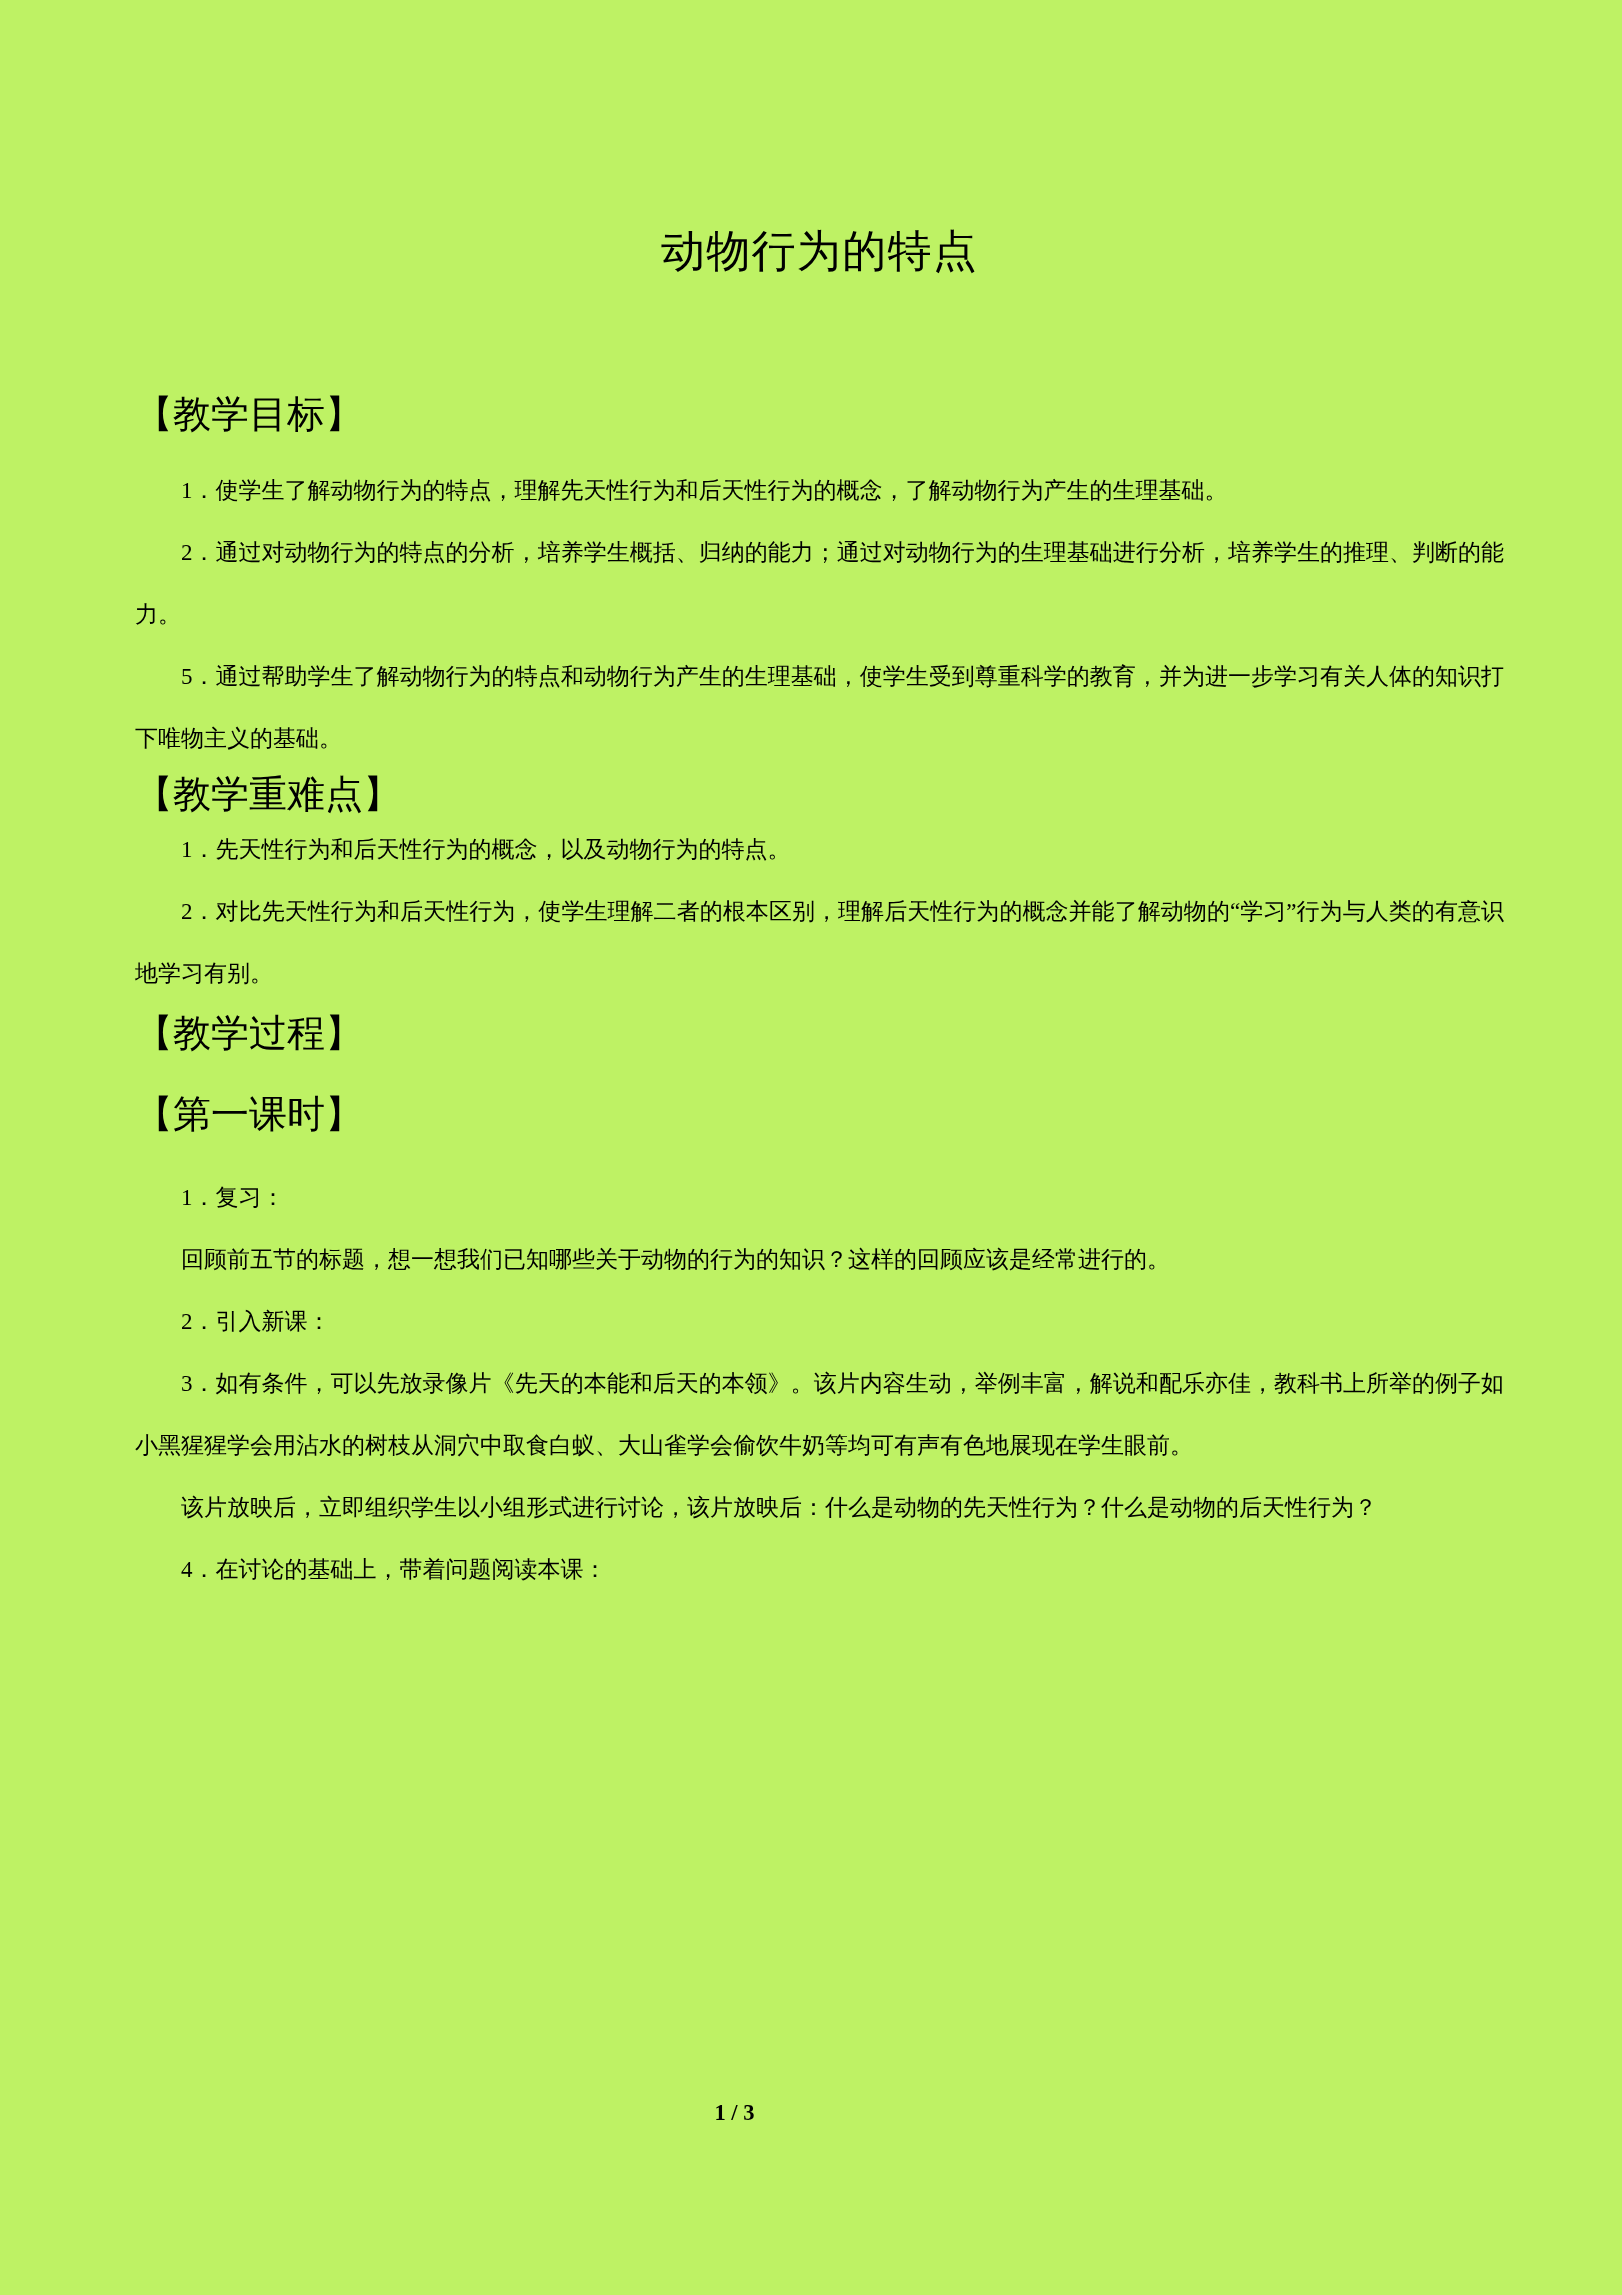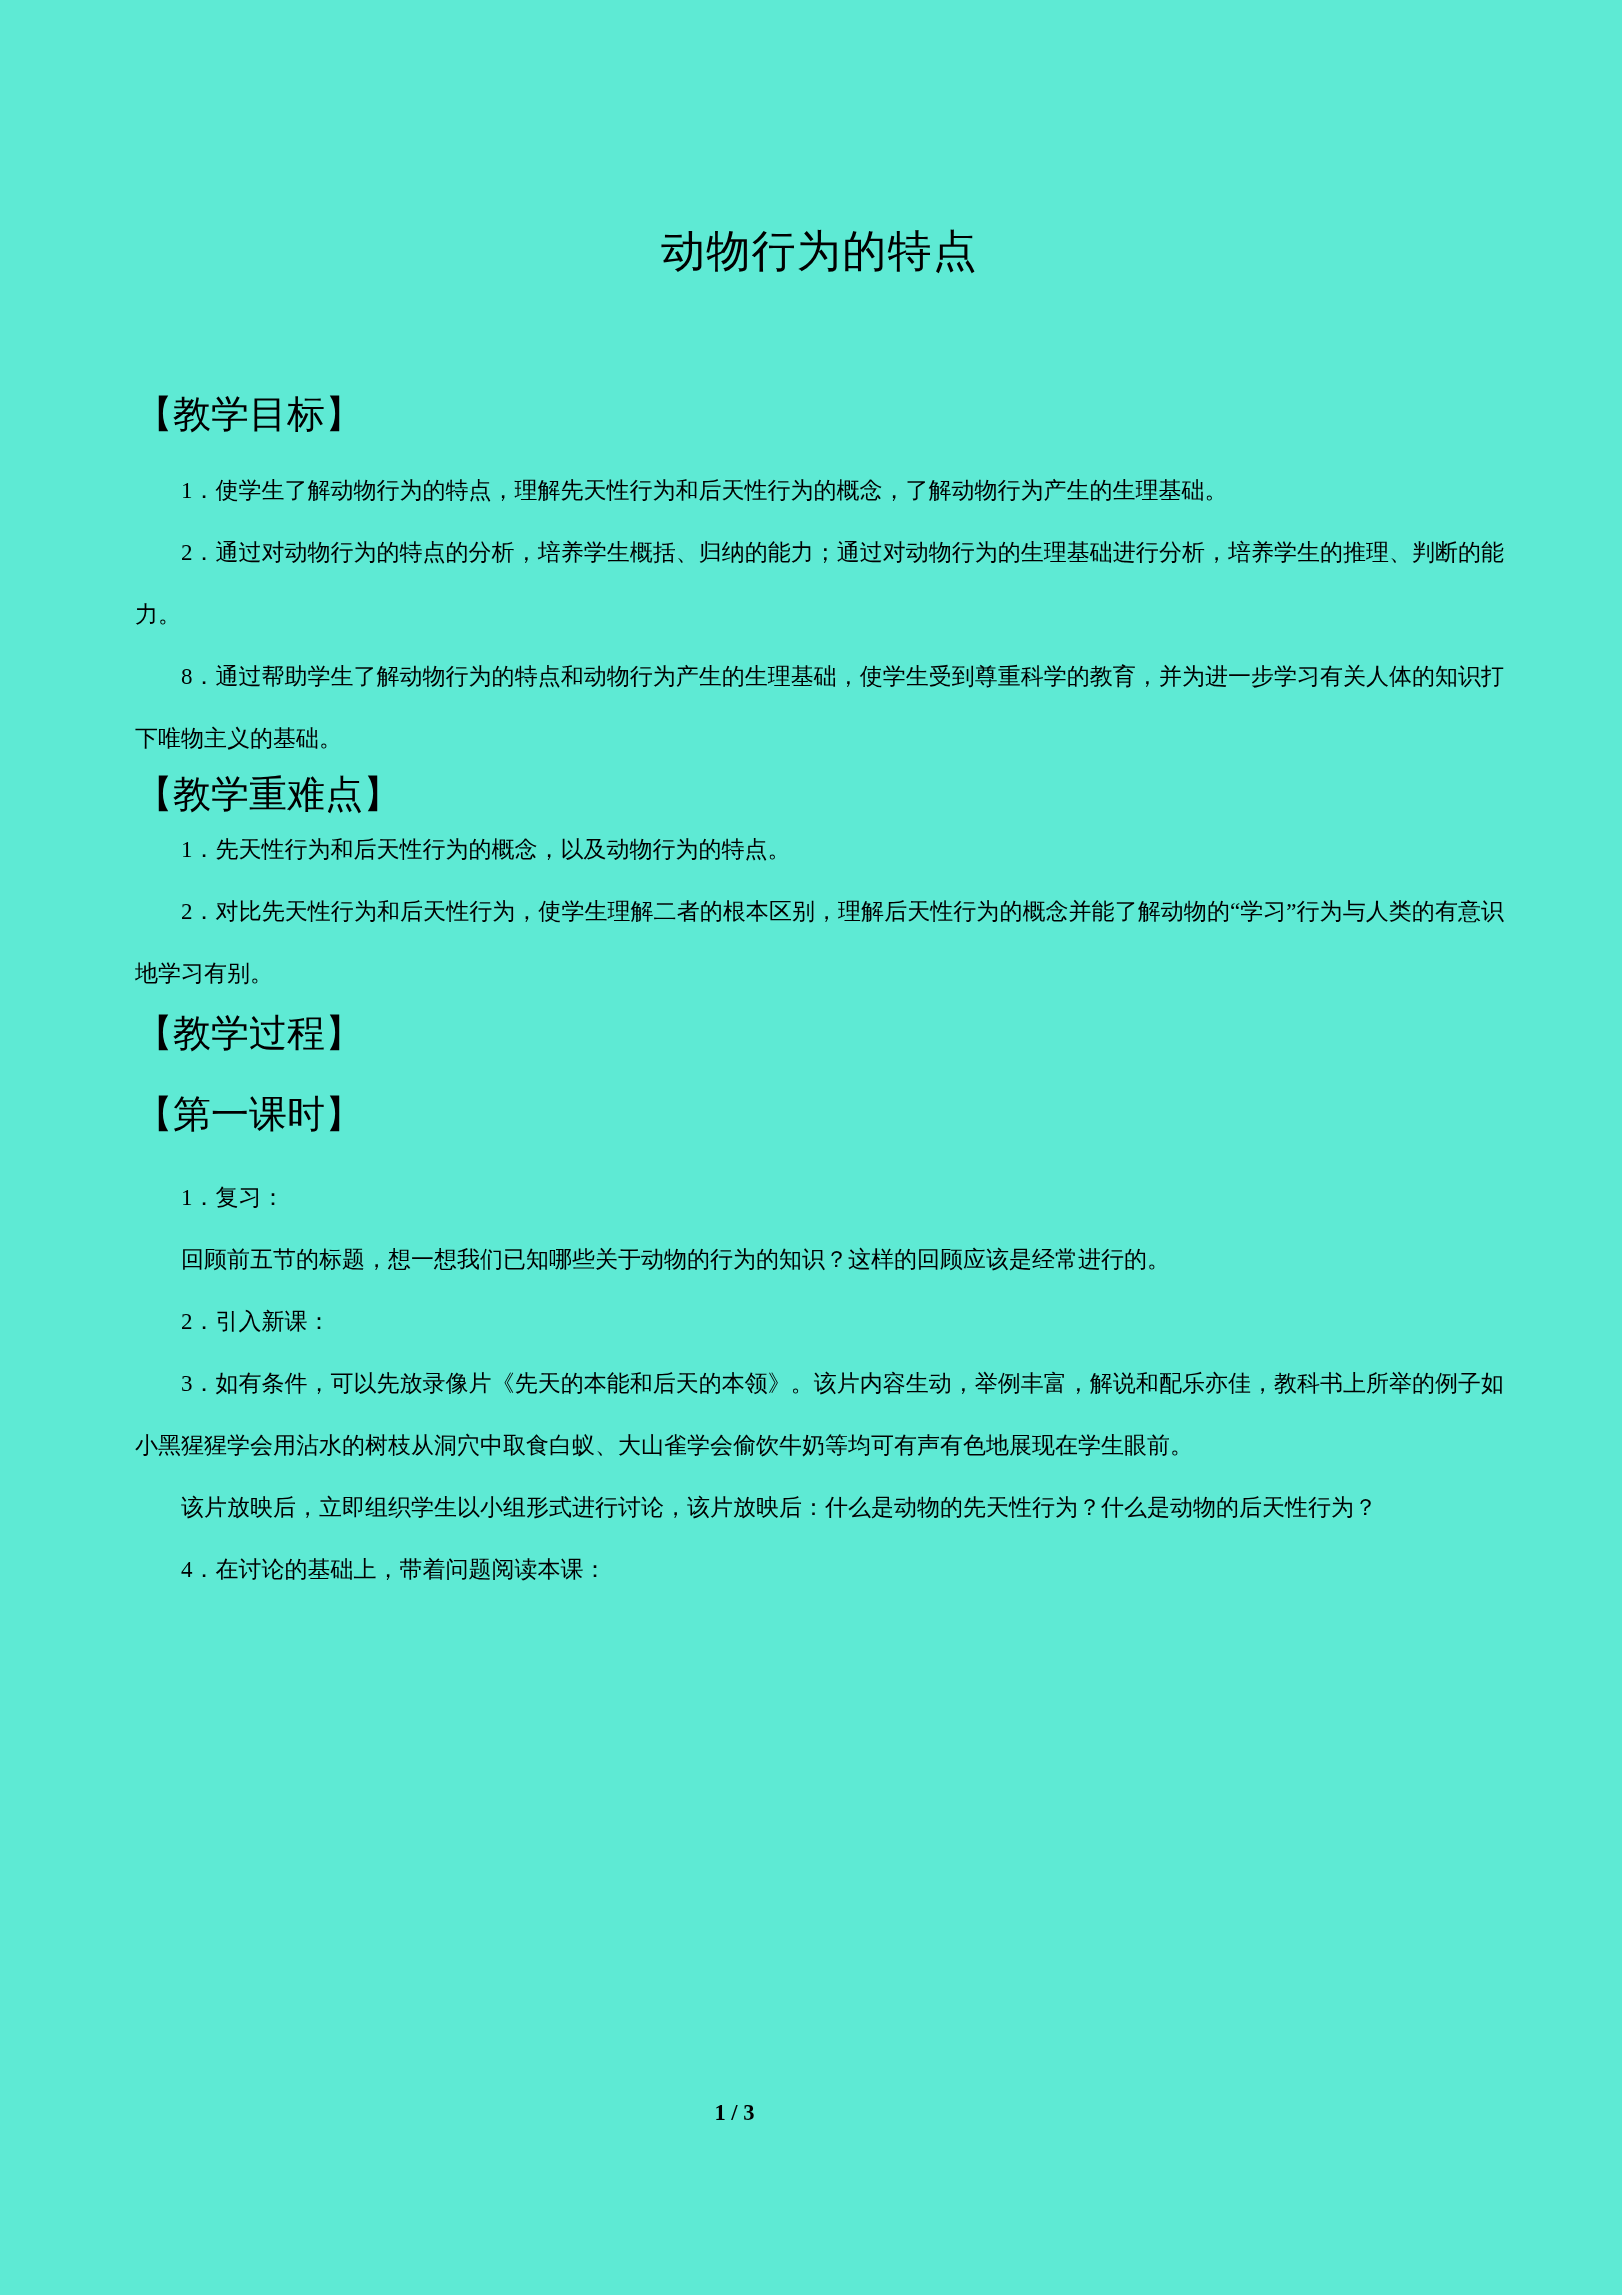--- a/index.html
+++ b/index.html
@@ -4,21 +4,21 @@
 <style>
   html, body {
     margin: 0;
     padding: 0;
     background: #ffffff;
   }
   .page {
     position: relative;
     width: 1623px;
     height: 2295px;
-    background: #5eead4;
+    background: #bef264;
     color: #000000;
     font-family: "Liberation Serif", "DejaVu Serif", serif;
     box-sizing: border-box;
     padding: 0 119px 0 135px;
     overflow: hidden;
   }
   .doc-title {
     margin: 225px 0 0 0;
     font-size: 44px;
     line-height: 53px;
@@ -57,21 +57,21 @@
 </head>
 <body>
 
 <div class="page">
 
   <h1 class="doc-title">动物行为的特点</h1>
 
   <h2 class="sec-heading h-goal">【教学目标】</h2>
   <p class="para">1．使学生了解动物行为的特点，理解先天性行为和后天性行为的概念，了解动物行为产生的生理基础。</p>
   <p class="para">2．通过对动物行为的特点的分析，培养学生概括、归纳的能力；通过对动物行为的生理基础进行分析，培养学生的推理、判断的能力。</p>
-  <p class="para">8．通过帮助学生了解动物行为的特点和动物行为产生的生理基础，使学生受到尊重科学的教育，并为进一步学习有关人体的知识打下唯物主义的基础。</p>
+  <p class="para">5．通过帮助学生了解动物行为的特点和动物行为产生的生理基础，使学生受到尊重科学的教育，并为进一步学习有关人体的知识打下唯物主义的基础。</p>
 
   <h2 class="sec-heading h-key">【教学重难点】</h2>
   <p class="para">1．先天性行为和后天性行为的概念，以及动物行为的特点。</p>
   <p class="para">2．对比先天性行为和后天性行为，使学生理解二者的根本区别，理解后天性行为的概念并能了解动物的“学习”行为与人类的有意识地学习有别。</p>
 
   <h2 class="sec-heading h-proc">【教学过程】</h2>
   <h2 class="sec-heading h-lesson">【第一课时】</h2>
 
   <p class="para">1．复习：</p>
   <p class="para">回顾前五节的标题，想一想我们已知哪些关于动物的行为的知识？这样的回顾应该是经常进行的。</p>

